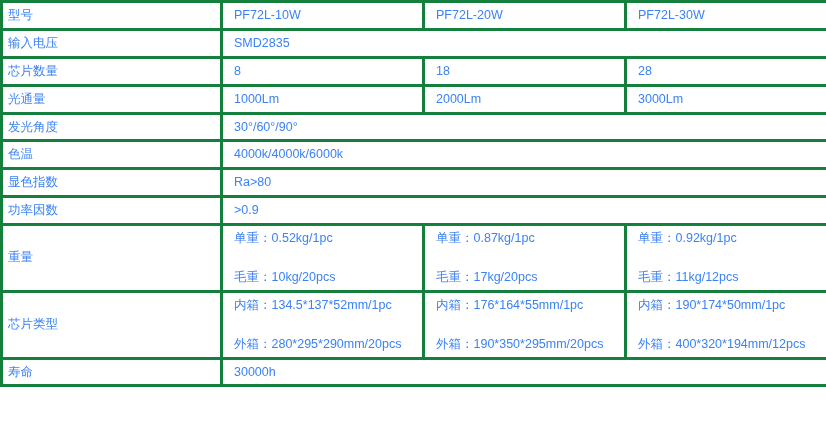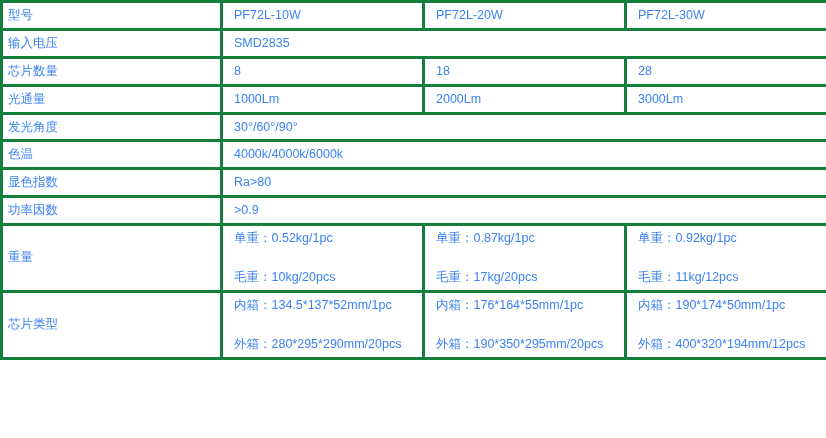--- a/index.html
+++ b/index.html
@@ -121,14 +121,18 @@
         </td>
         <td class="value">
           <span class="stack-line">内箱：176*164*55mm/1pc</span>
           <span class="stack-line">外箱：190*350*295mm/20pcs</span>
         </td>
         <td class="value">
           <span class="stack-line">内箱：190*174*50mm/1pc</span>
           <span class="stack-line">外箱：400*320*194mm/12pcs</span>
         </td>
       </tr>
+      <tr>
+        <td class="label">寿命</td>
+        <td class="value" colspan="3">30000h</td>
+      </tr>
     </tbody>
 </table>
 
 </body></html>

